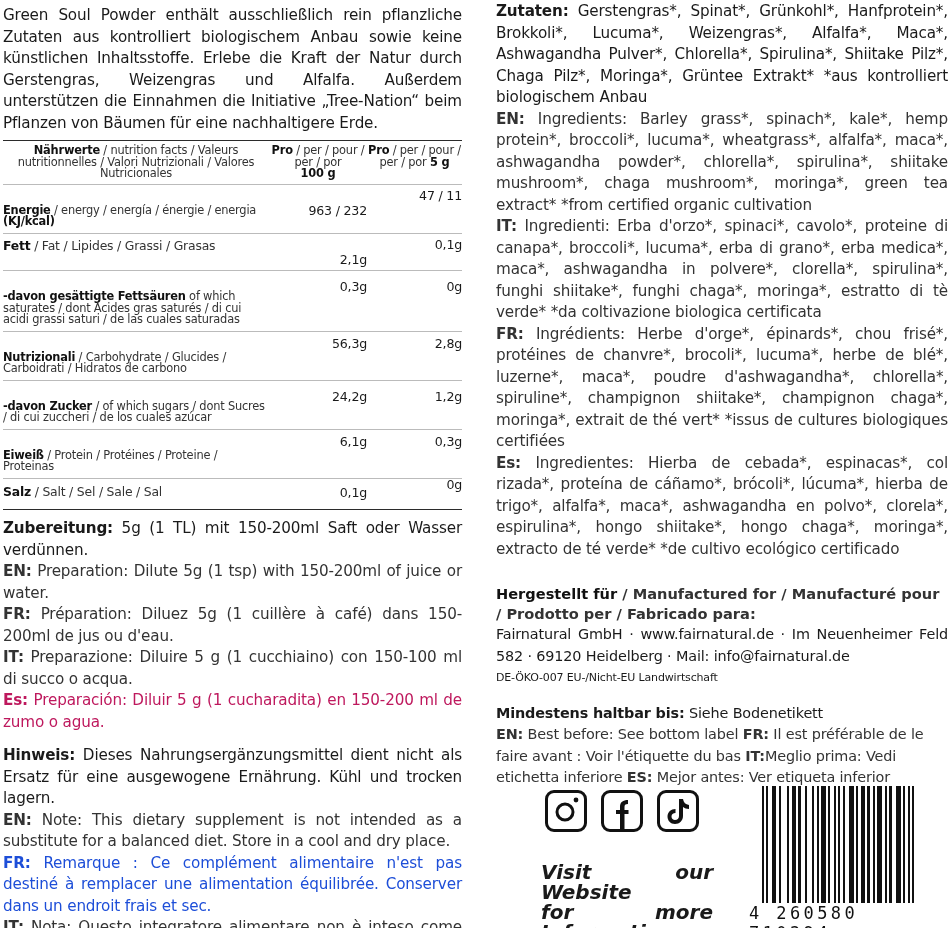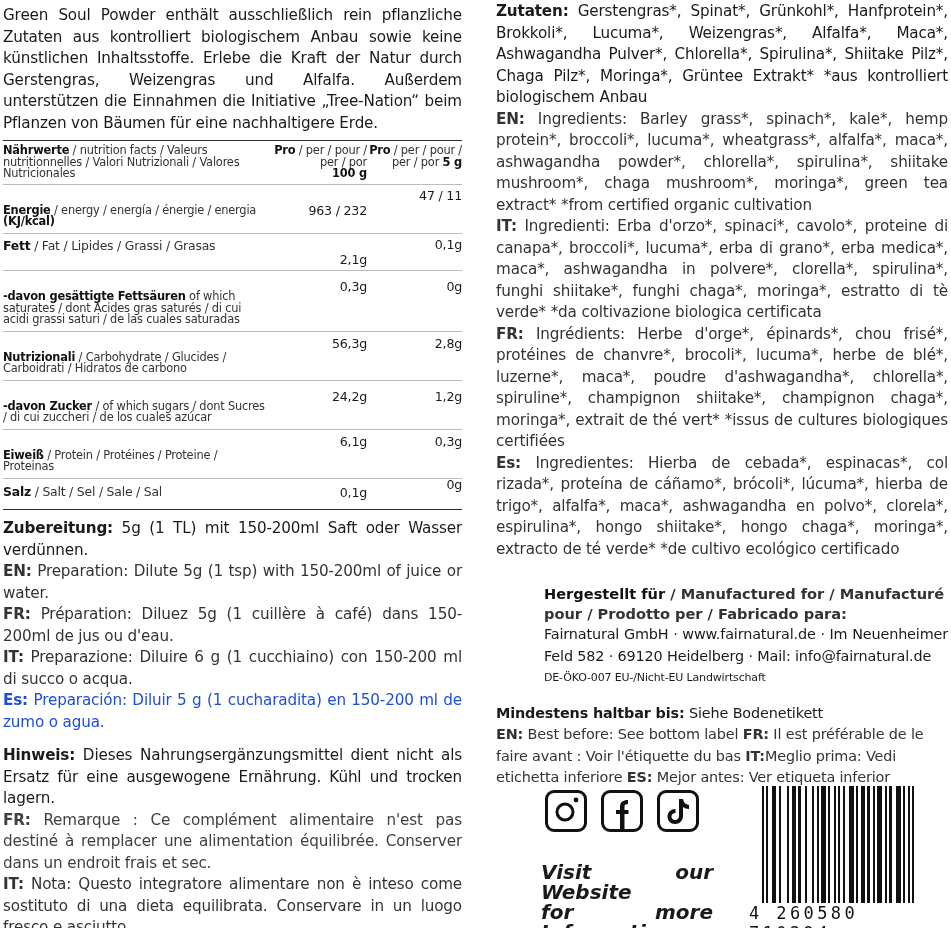--- a/index.html
+++ b/index.html
@@ -9,21 +9,21 @@
   .left { left:3px; width:459px; }
   .right { left:496px; width:452px; }
   p { margin:0; }
   .body-text { font-size:15.2px; line-height:21.5px; text-align:justify; letter-spacing:-0.15px; }
   .body-text b { font-weight:bold; }
   .sep { height:1px; background:#2b2b2b; margin:6px 0 4px 0; }
   .sep-bottom { height:1px; background:#2b2b2b; margin:6px 0 8px 0; }
   
   table.nut { width:100%; border-collapse:collapse; font-size:11.4px; line-height:11.5px; letter-spacing:-0.2px; }
   table.nut td { vertical-align:top; padding:0; }
-  table.nut tr.head td { padding-bottom:4px; }
+  table.nut tr.head td { padding-bottom:4px;text-align:center; }
   table.nut tr.row td { padding-top:20px; padding-bottom:5px; border-top:0.5px solid #bbb; }
   table.nut td.lbl { width:266px; color:#333; }
   table.nut td.lbl b { color:#111; }
   table.nut td.v1 { width:98px; text-align:right; font-size:12.6px; padding-top:5px; }
   table.nut td.v2 { text-align:right; font-size:12.6px;margin-top:40px; }
   table.nut tr.head td.v1, table.nut tr.head td.v2 { font-size:11.4px; color:#333; }
   .section { margin-bottom:8px; }
   .bold-head { font-weight:bold; font-size:14.6px; line-height:20px; }
   .social { position:absolute; left:545px; top:790px; display:flex; gap:14px; }
   .social .ico { width:42px; height:42px; border:3px solid #111; border-radius:9px; box-sizing:border-box; position:relative; }
@@ -84,42 +84,43 @@
     </tr>
   </tbody>
     </table>
 
   <div class="sep-bottom"></div>
 
   <div class="section">
     <p class="body-text"><b>Zubereitung:</b><span> 5g (1 TL) mit 150-200ml Saft oder Wasser verdünnen.</span></p>
     <p class="body-text" style="color:#333"><b>EN:</b><span> Preparation: Dilute 5g (1 tsp) with 150-200ml of juice or water.</span></p>
     <p class="body-text" style="color:#333"><b>FR:</b><span> Préparation: Diluez 5g (1 cuillère à café) dans 150-200ml de jus ou d'eau.</span></p>
-    <p class="body-text" style="color:#333"><b>IT:</b><span> Preparazione: Diluire 6 g (1 cucchiaino) con 150-200 ml di succo o acqua.</span></p>
-    <p class="body-text" style="color:#1d4ed8"><b>Es:</b><span> Preparación: Diluir 5 g (1 cucharadita) en 150-200 ml de zumo o agua.</span></p>
+    <p class="body-text" style="color:#333"><b>IT:</b><span> Preparazione: Diluire 5 g (1 cucchiaino) con 150-100 ml di succo o acqua.</span></p>
+    <p class="body-text" style="color:#be185d"><b>Es:</b><span> Preparación: Diluir 5 g (1 cucharadita) en 150-200 ml de zumo o agua.</span></p>
   </div>
 
   <div class="section" style="margin-top:12px;">
     <p class="body-text"><b>Hinweis:</b><span> Dieses Nahrungsergänzungsmittel dient nicht als Ersatz für eine ausgewogene Ernährung. Kühl und trocken lagern.</span></p>
-    <p class="body-text" style="color:#404040"><b>FR:</b><span> Remarque : Ce complément alimentaire n'est pas destiné à remplacer une alimentation équilibrée. Conserver dans un endroit frais et sec.</span></p>
+    <p class="body-text" style="color:#333"><b>EN:</b><span> Note: This dietary supplement is not intended as a substitute for a balanced diet. Store in a cool and dry place.</span></p>
+    <p class="body-text" style="color:#1d4ed8"><b>FR:</b><span> Remarque : Ce complément alimentaire n'est pas destiné à remplacer une alimentation équilibrée. Conserver dans un endroit frais et sec.</span></p>
     <p class="body-text" style="color:#333"><b>IT:</b><span> Nota: Questo integratore alimentare non è inteso come sostituto di una dieta equilibrata. Conservare in un luogo fresco e asciutto.</span></p>
     <p class="body-text" style="color:#333"><b>Es:</b><span> Nota: Este complemento alimenticio no pretende sustituir una dieta equilibrada. Almacenar en un lugar fresco y seco.</span></p>
   </div>
 </div>
 
 <div class="col right">
   <div class="section">
     <p class="body-text" style="margin-top:1px;"><b>Zutaten:</b><span> Gerstengras*, Spinat*, Grünkohl*, Hanfprotein*, Brokkoli*, Lucuma*, Weizengras*, Alfalfa*, Maca*, Ashwagandha Pulver*, Chlorella*, Spirulina*, Shiitake Pilz*, Chaga Pilz*, Moringa*, Grüntee Extrakt* *aus kontrolliert biologischem Anbau</span></p>
     <p class="body-text" style="color:#333"><b>EN:</b><span> Ingredients: Barley grass*, spinach*, kale*, hemp protein*, broccoli*, lucuma*, wheatgrass*, alfalfa*, maca*, ashwagandha powder*, chlorella*, spirulina*, shiitake mushroom*, chaga mushroom*, moringa*, green tea extract* *from certified organic cultivation</span></p>
     <p class="body-text" style="color:#333"><b>IT:</b><span> Ingredienti: Erba d'orzo*, spinaci*, cavolo*, proteine di canapa*, broccoli*, lucuma*, erba di grano*, erba medica*, maca*, ashwagandha in polvere*, clorella*, spirulina*, funghi shiitake*, funghi chaga*, moringa*, estratto di tè verde* *da coltivazione biologica certificata</span></p>
     <p class="body-text" style="color:#333"><b>FR:</b><span> Ingrédients: Herbe d'orge*, épinards*, chou frisé*, protéines de chanvre*, brocoli*, lucuma*, herbe de blé*, luzerne*, maca*, poudre d'ashwagandha*, chlorella*, spiruline*, champignon shiitake*, champignon chaga*, moringa*, extrait de thé vert* *issus de cultures biologiques certifiées</span></p>
     <p class="body-text" style="color:#333"><b>Es:</b><span> Ingredientes: Hierba de cebada*, espinacas*, col rizada*, proteína de cáñamo*, brócoli*, lúcuma*, hierba de trigo*, alfalfa*, maca*, ashwagandha en polvo*, clorela*, espirulina*, hongo shiitake*, hongo chaga*, moringa*, extracto de té verde* *de cultivo ecológico certificado</span></p>
   </div>
 
-  <div class="section" style="margin-top:24px;margin-left:48px;">
+  <div class="section" style="margin-top:24px;">
     <p class="bold-head"><span style="color:#111">Hergestellt für</span><span style="color:#333"> / Manufactured for / Manufacturé pour / Prodotto per / Fabricado para:</span></p>
     <p class="body-text" style="font-size:14.4px;">Fairnatural GmbH · www.fairnatural.de · Im Neuenheimer Feld 582 · 69120 Heidelberg · Mail: info@fairnatural.de</p>
     <p class="body-text" style="font-size:11px;">DE-ÖKO-007 EU-/Nicht-EU Landwirtschaft</p>
   </div>
 
   <div class="section" style="margin-top:14px;">
     <p class="body-text" style="font-size:14.4px;text-align:left;"><b>Mindestens haltbar bis:</b><span> Siehe Bodenetikett</span></p>
     <p class="body-text" style="font-size:14.4px;color:#333;text-align:left;"><b>EN:</b><span> Best before: See bottom label </span><b>FR:</b><span> Il est préférable de le faire avant : Voir l'étiquette du bas </span><b>IT:</b><span>Meglio prima: Vedi etichetta inferiore </span><b>ES:</b><span> Mejor antes: Ver etiqueta inferior</span></p>
   </div>
 </div>

